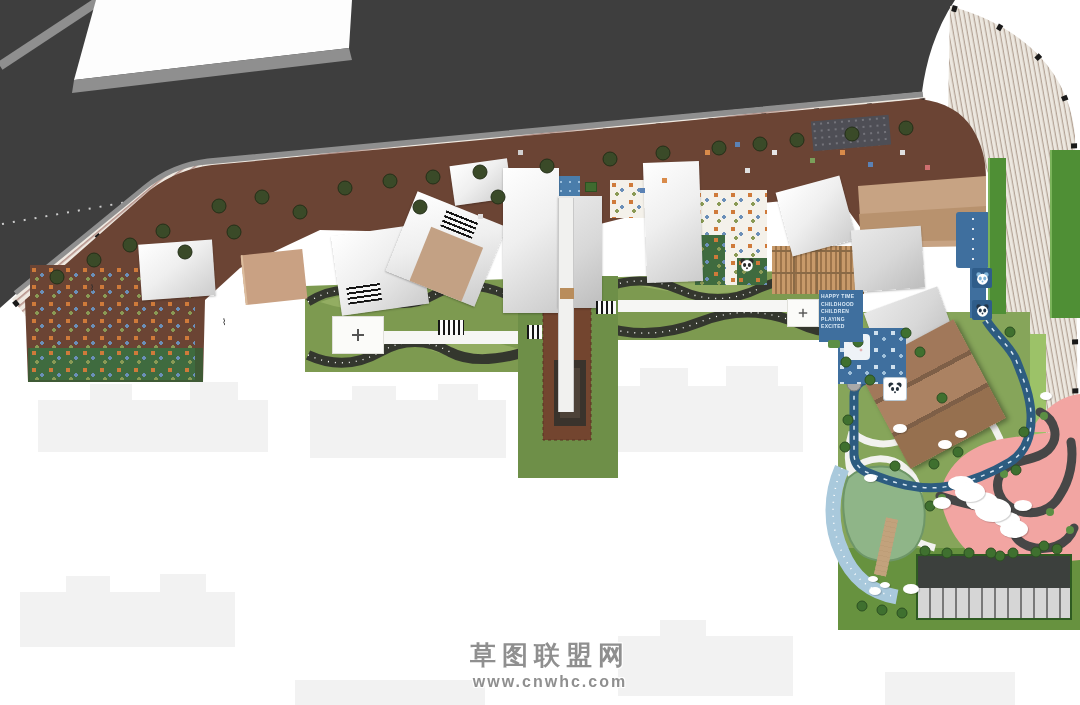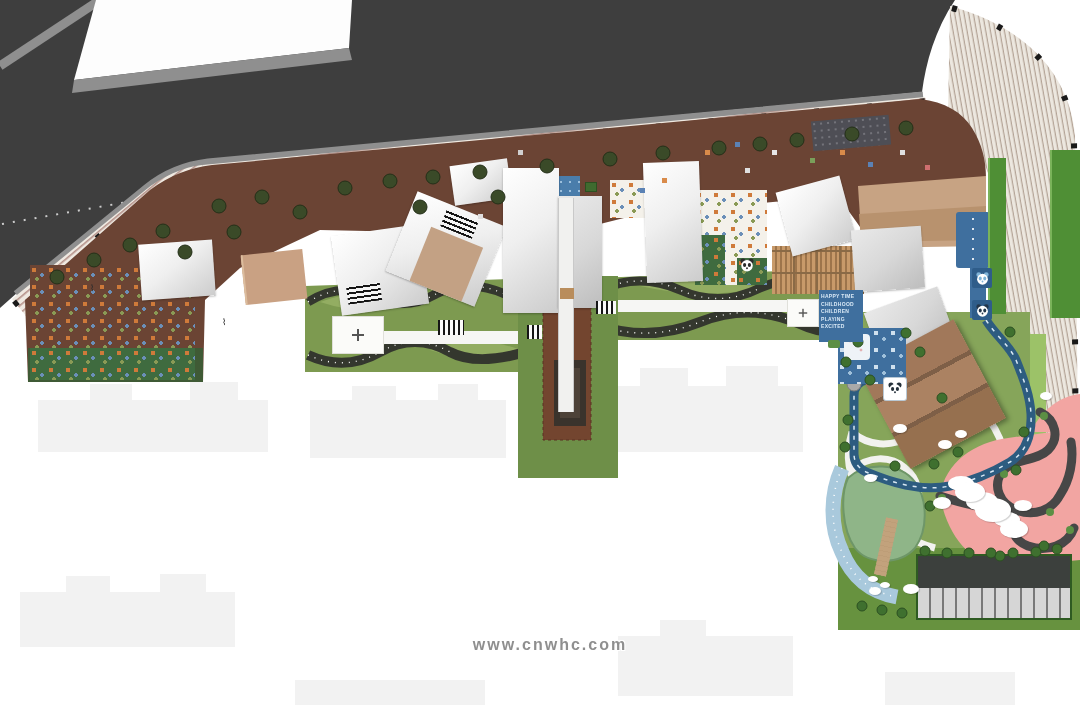--- a/index.html
+++ b/index.html
@@ -288,20 +288,21 @@
 
   <div class="hedge" style="left:988px;top:158px;width:18px;height:156px;"></div>
   <div class="hedge" style="left:1050px;top:150px;width:30px;height:168px;"></div>
 
   <div class="parking" style="left:916px;top:554px;width:152px;height:62px;">
     <div class="aisle"></div>
     <div class="stalls"></div>
   </div>
 
   <div id="watermark" style="left:400px;top:636px;width:300px;">
+    <div class="l2">草图联盟网</div>
     <div class="l3">www.cnwhc.com</div>
   </div>
 
   <svg id="deco-svg" width="1080" height="705" viewBox="0 0 1080 705">
     <g id="trees-main">
         <circle cx="57" cy="277" r="7" fill="#3a4a28" stroke="#242f18"></circle>
         <circle cx="94" cy="260" r="7" fill="#3a4a28" stroke="#242f18"></circle>
         <circle cx="130" cy="245" r="7" fill="#3a4a28" stroke="#242f18"></circle>
         <circle cx="163" cy="231" r="7" fill="#3a4a28" stroke="#242f18"></circle>
         <circle cx="185" cy="252" r="7" fill="#3a4a28" stroke="#242f18"></circle>

